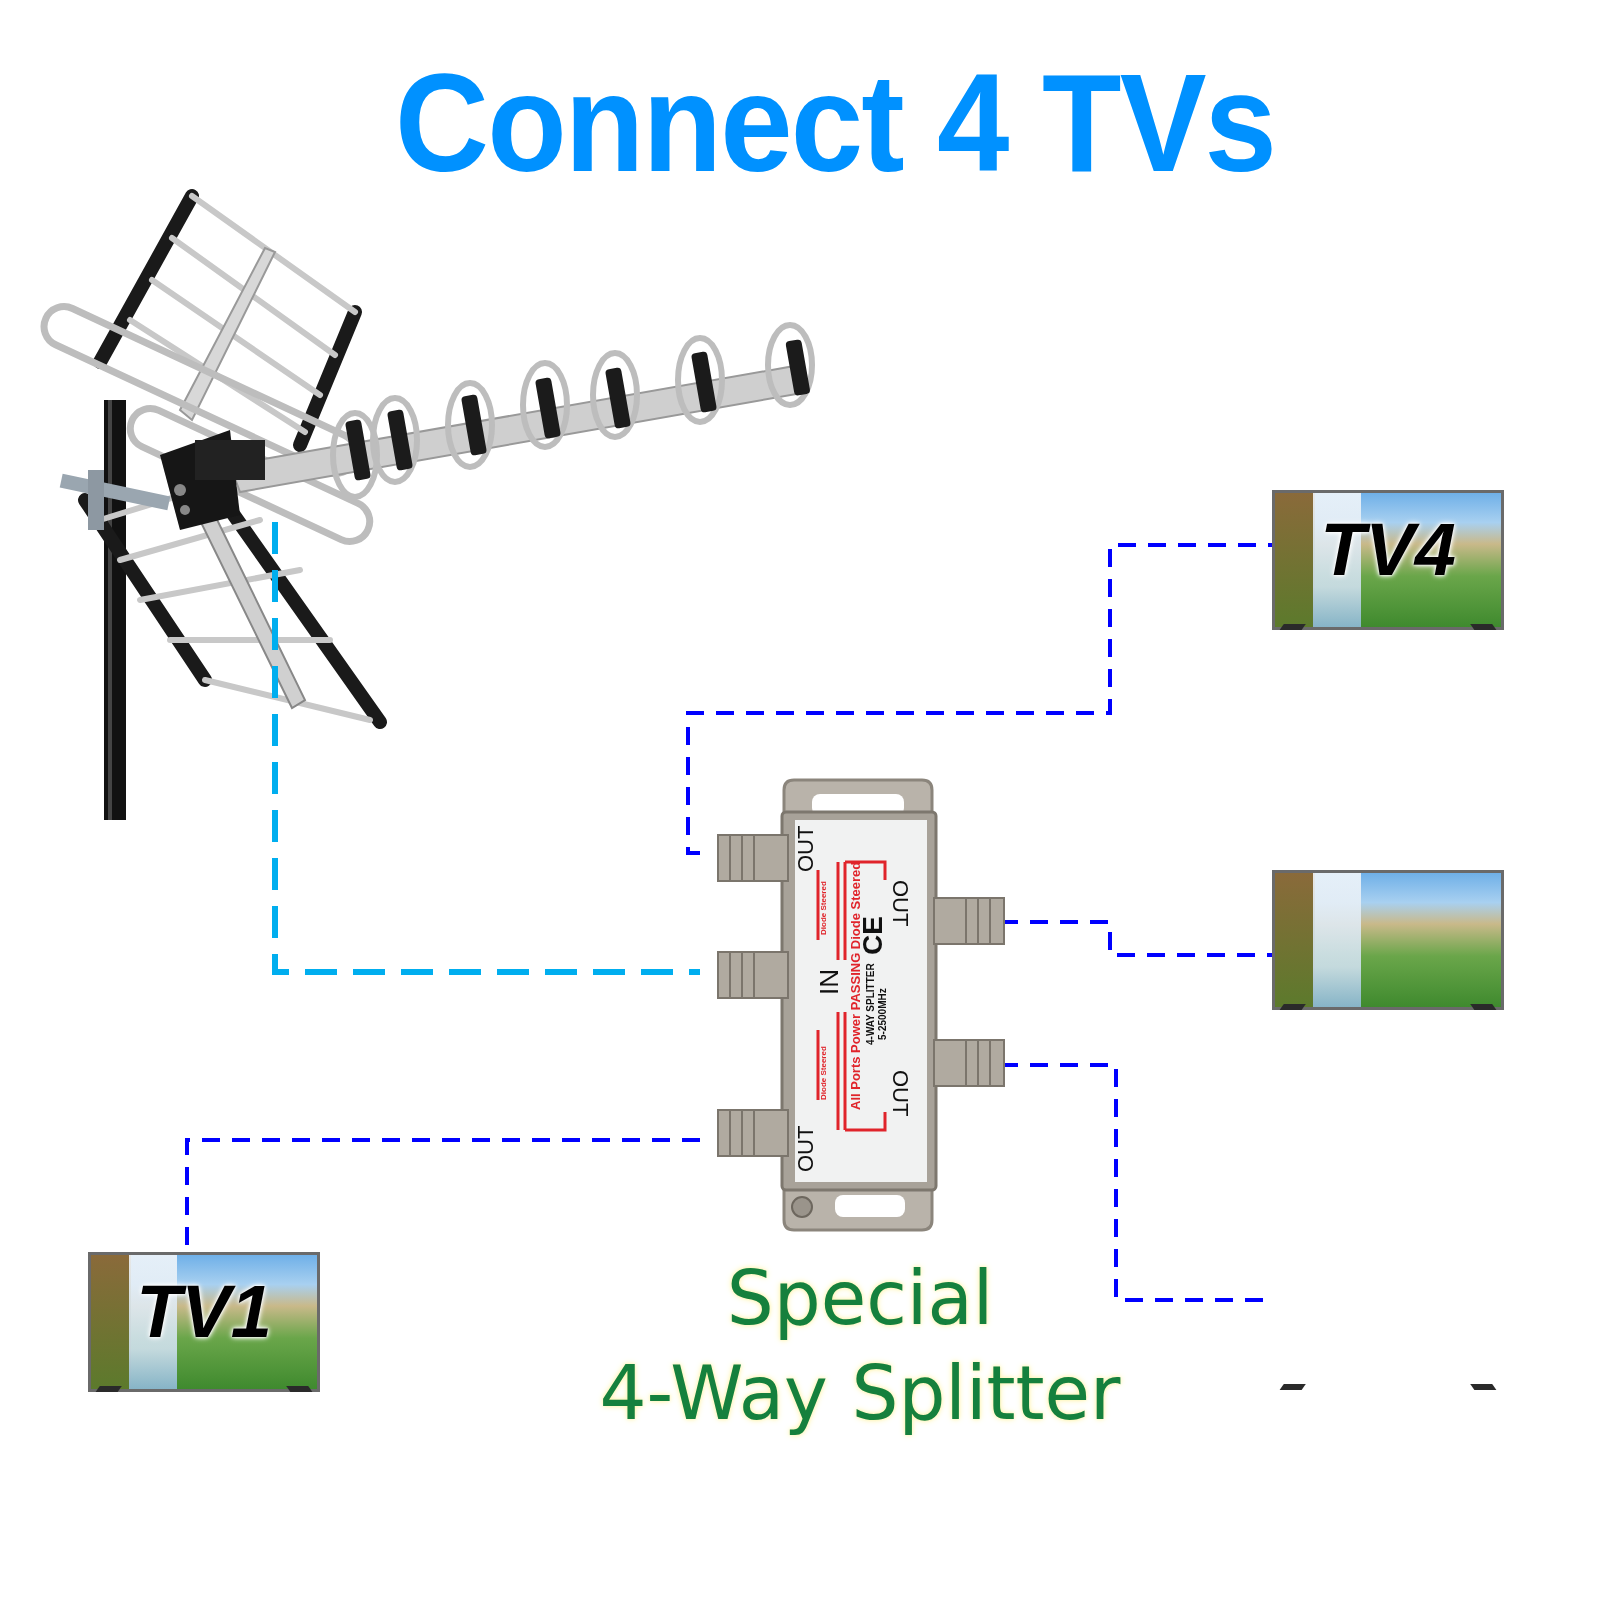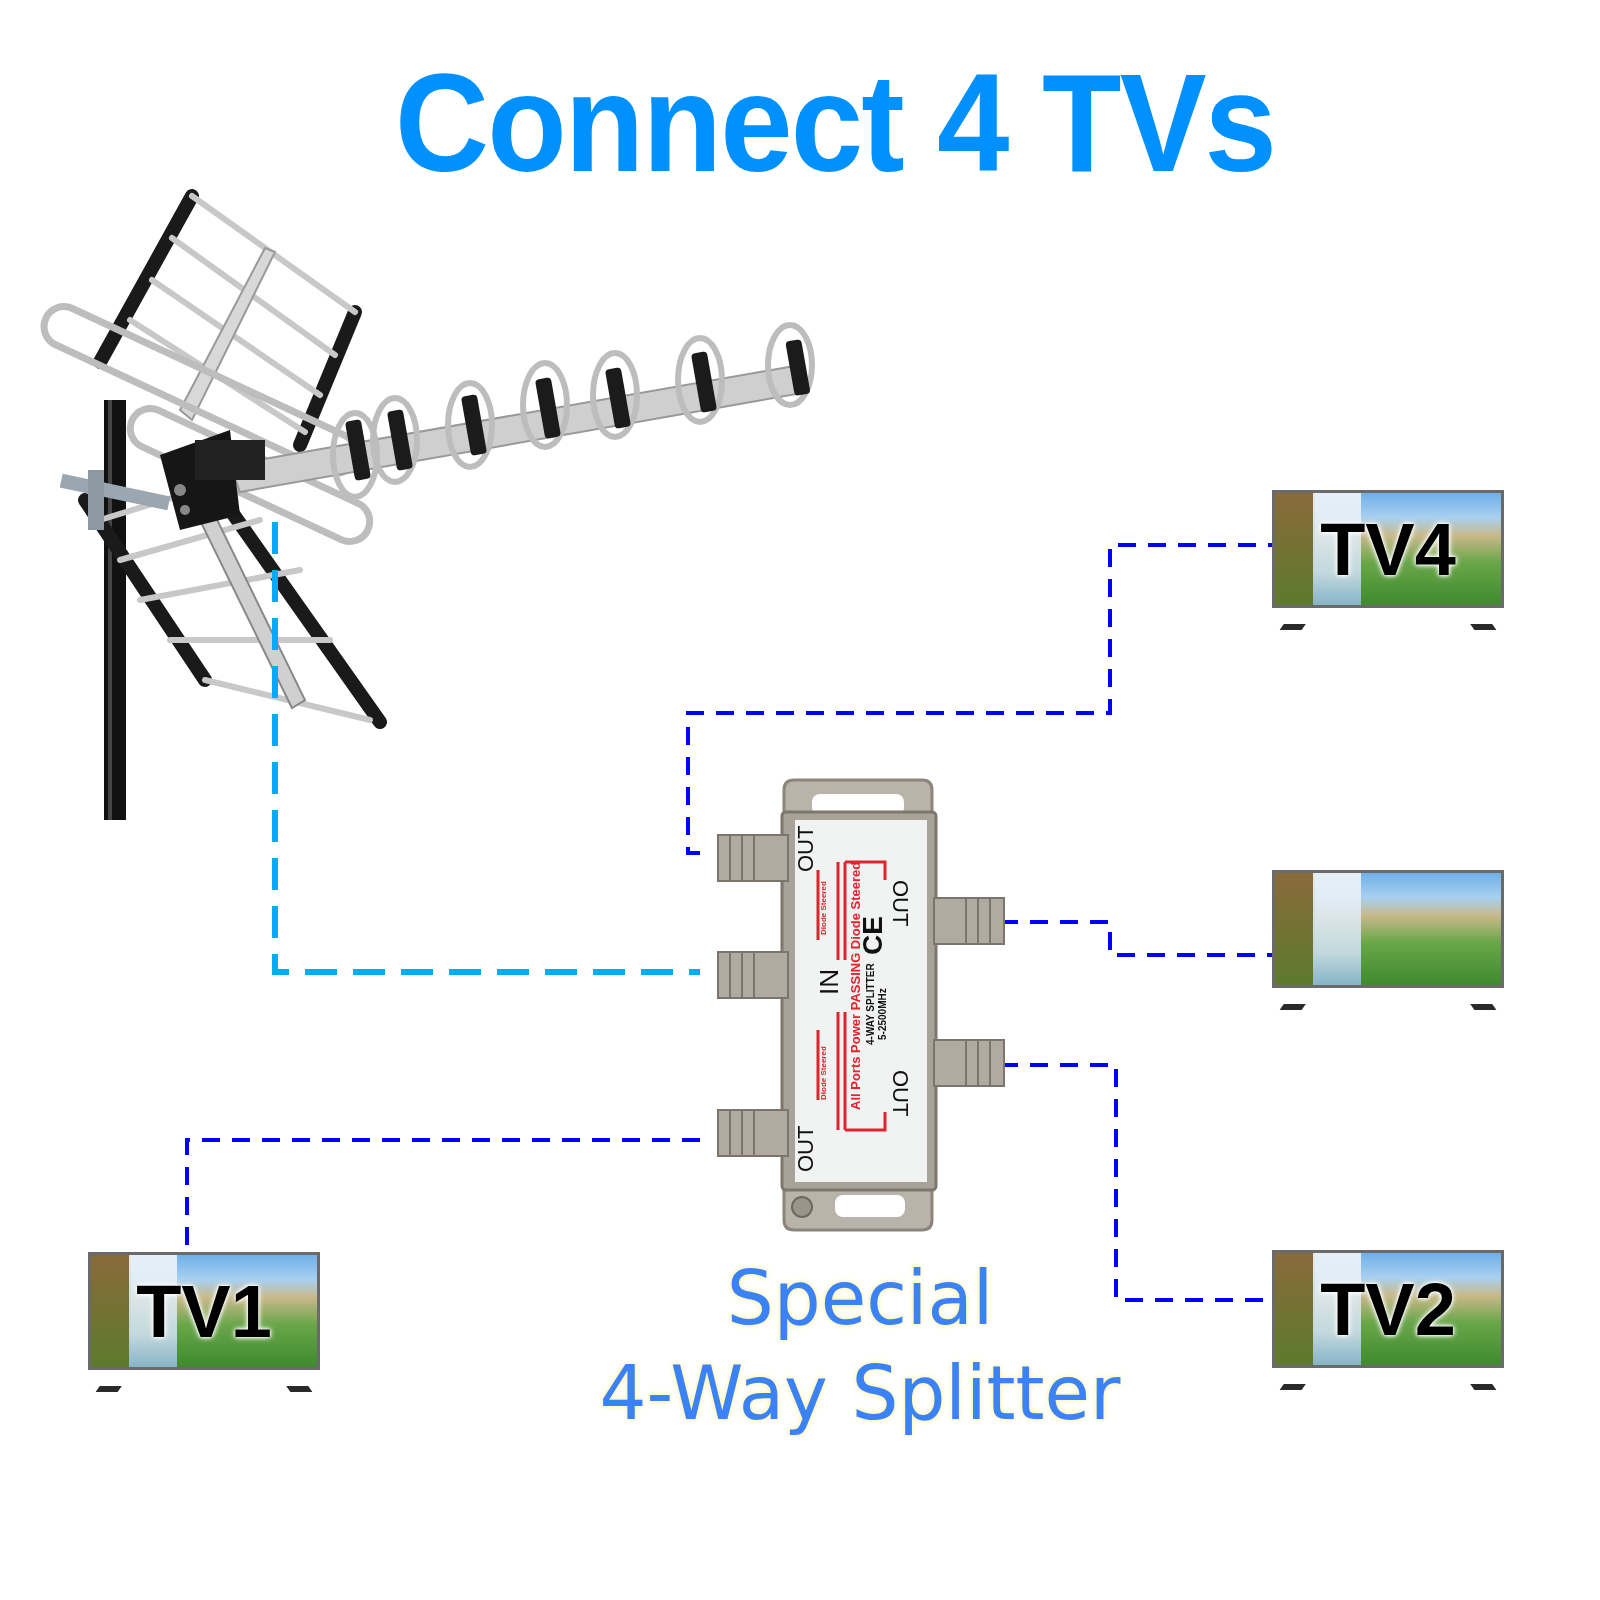--- a/index.html
+++ b/index.html
@@ -1,23 +1,23 @@
 <!DOCTYPE html>
 <html><head>
 <meta charset="utf-8">
 <style>
   html,body{margin:0;padding:0;background:#ffffff;}
   body{width:1600px;height:1600px;position:relative;overflow:hidden;font-family:"Liberation Sans",sans-serif;}
   .title{position:absolute;left:395px;top:48px;width:1060px;font-family:"Liberation Sans",sans-serif;font-weight:bold;font-size:140px;line-height:150px;color:#0091ff;letter-spacing:-2px;transform:scaleX(0.93);transform-origin:left top;white-space:nowrap;}
   svg.diagram{position:absolute;left:0;top:0;width:1600px;height:1600px;}
-  .caption{position:absolute;left:540px;width:640px;text-align:center;font-family:"DejaVu Sans",sans-serif;font-size:74px;color:#3b82f6;text-shadow:0 0 6px #fff3a8,0 0 3px #fff8c0;}
+  .caption{position:absolute;left:540px;width:640px;text-align:center;font-family:"DejaVu Sans",sans-serif;font-size:74px;color:#15803d;text-shadow:0 0 6px #fff3a8,0 0 3px #fff8c0;}
   .cap1{top:1255px;}
   .cap2{top:1350px;}
   .tv{position:absolute;width:232px;height:140px;}
-  .tv-screen{position:absolute;left:0;top:0;width:232px;height:118px;background:#555;border:3px solid #6a6a6a;box-sizing:border-box;overflow:hidden;}
+  .tv-screen{position:absolute;left:0;top:0;width:232px;height:140px;background:#555;border:3px solid #6a6a6a;box-sizing:border-box;overflow:hidden;font-style:italic;}
   .tv-img{position:absolute;inset:0;background:linear-gradient(180deg,#6fb0e8 0%,#a8d0f0 22%,#c9b98a 38%,#6aa64a 62%,#3f8a2e 100%);}
   .tv-img .falls{position:absolute;left:38px;top:0;width:48px;height:100%;background:linear-gradient(180deg,#f2f6fa,#cfe0ee 70%,#8fb9d8);opacity:.9;}
   .tv-img .cliff{position:absolute;left:0;top:0;width:40px;height:100%;background:linear-gradient(180deg,#8a6a3a,#5c7a2c);}
   .tv-label{position:absolute;left:0;right:0;top:14px;text-align:center;font-family:"Liberation Sans",sans-serif;font-weight:bold;font-size:74px;line-height:86px;color:#000;text-shadow:0 0 6px #fff,0 0 4px #fff,0 0 2px #fff;}
   .tv-stand{position:absolute;top:116px;width:22px;height:18px;border-bottom:6px solid #2a2a2a;}
   .tv-stand.l{left:16px;transform:skewX(-35deg);}
   .tv-stand.r{right:16px;transform:skewX(35deg);}
 </style>
 </head>
 <body>
@@ -180,27 +180,20 @@
     <div class="tv-img">
         <div class="cliff"></div>
         <div class="falls"></div>
       </div>
   </div>
   <div class="tv-stand l"></div>
   <div class="tv-stand r"></div>
 </div>
 
 <div class="tv" style="left:1272px;top:1250px;">
-  <div class="tv-screen">
-    <div class="tv-img">
-        <div class="cliff"></div>
-        <div class="falls"></div>
-      </div>
-    <div class="tv-label">TV2</div>
-  </div>
   <div class="tv-stand l"></div>
   <div class="tv-stand r"></div>
 </div>
 
 <div class="tv" style="left:88px;top:1252px;">
   <div class="tv-screen">
     <div class="tv-img">
         <div class="cliff"></div>
         <div class="falls"></div>
       </div>

